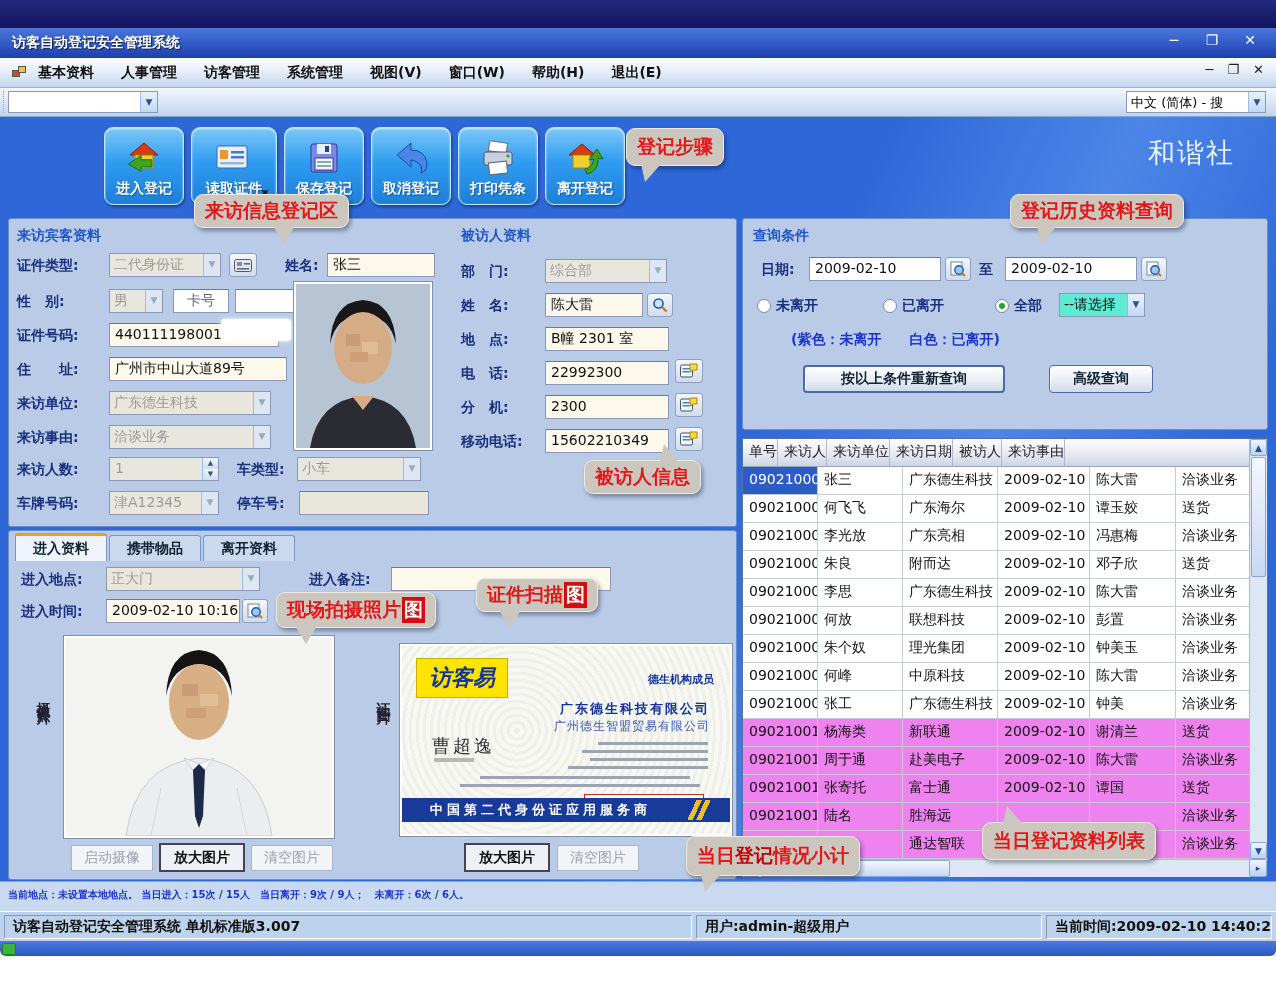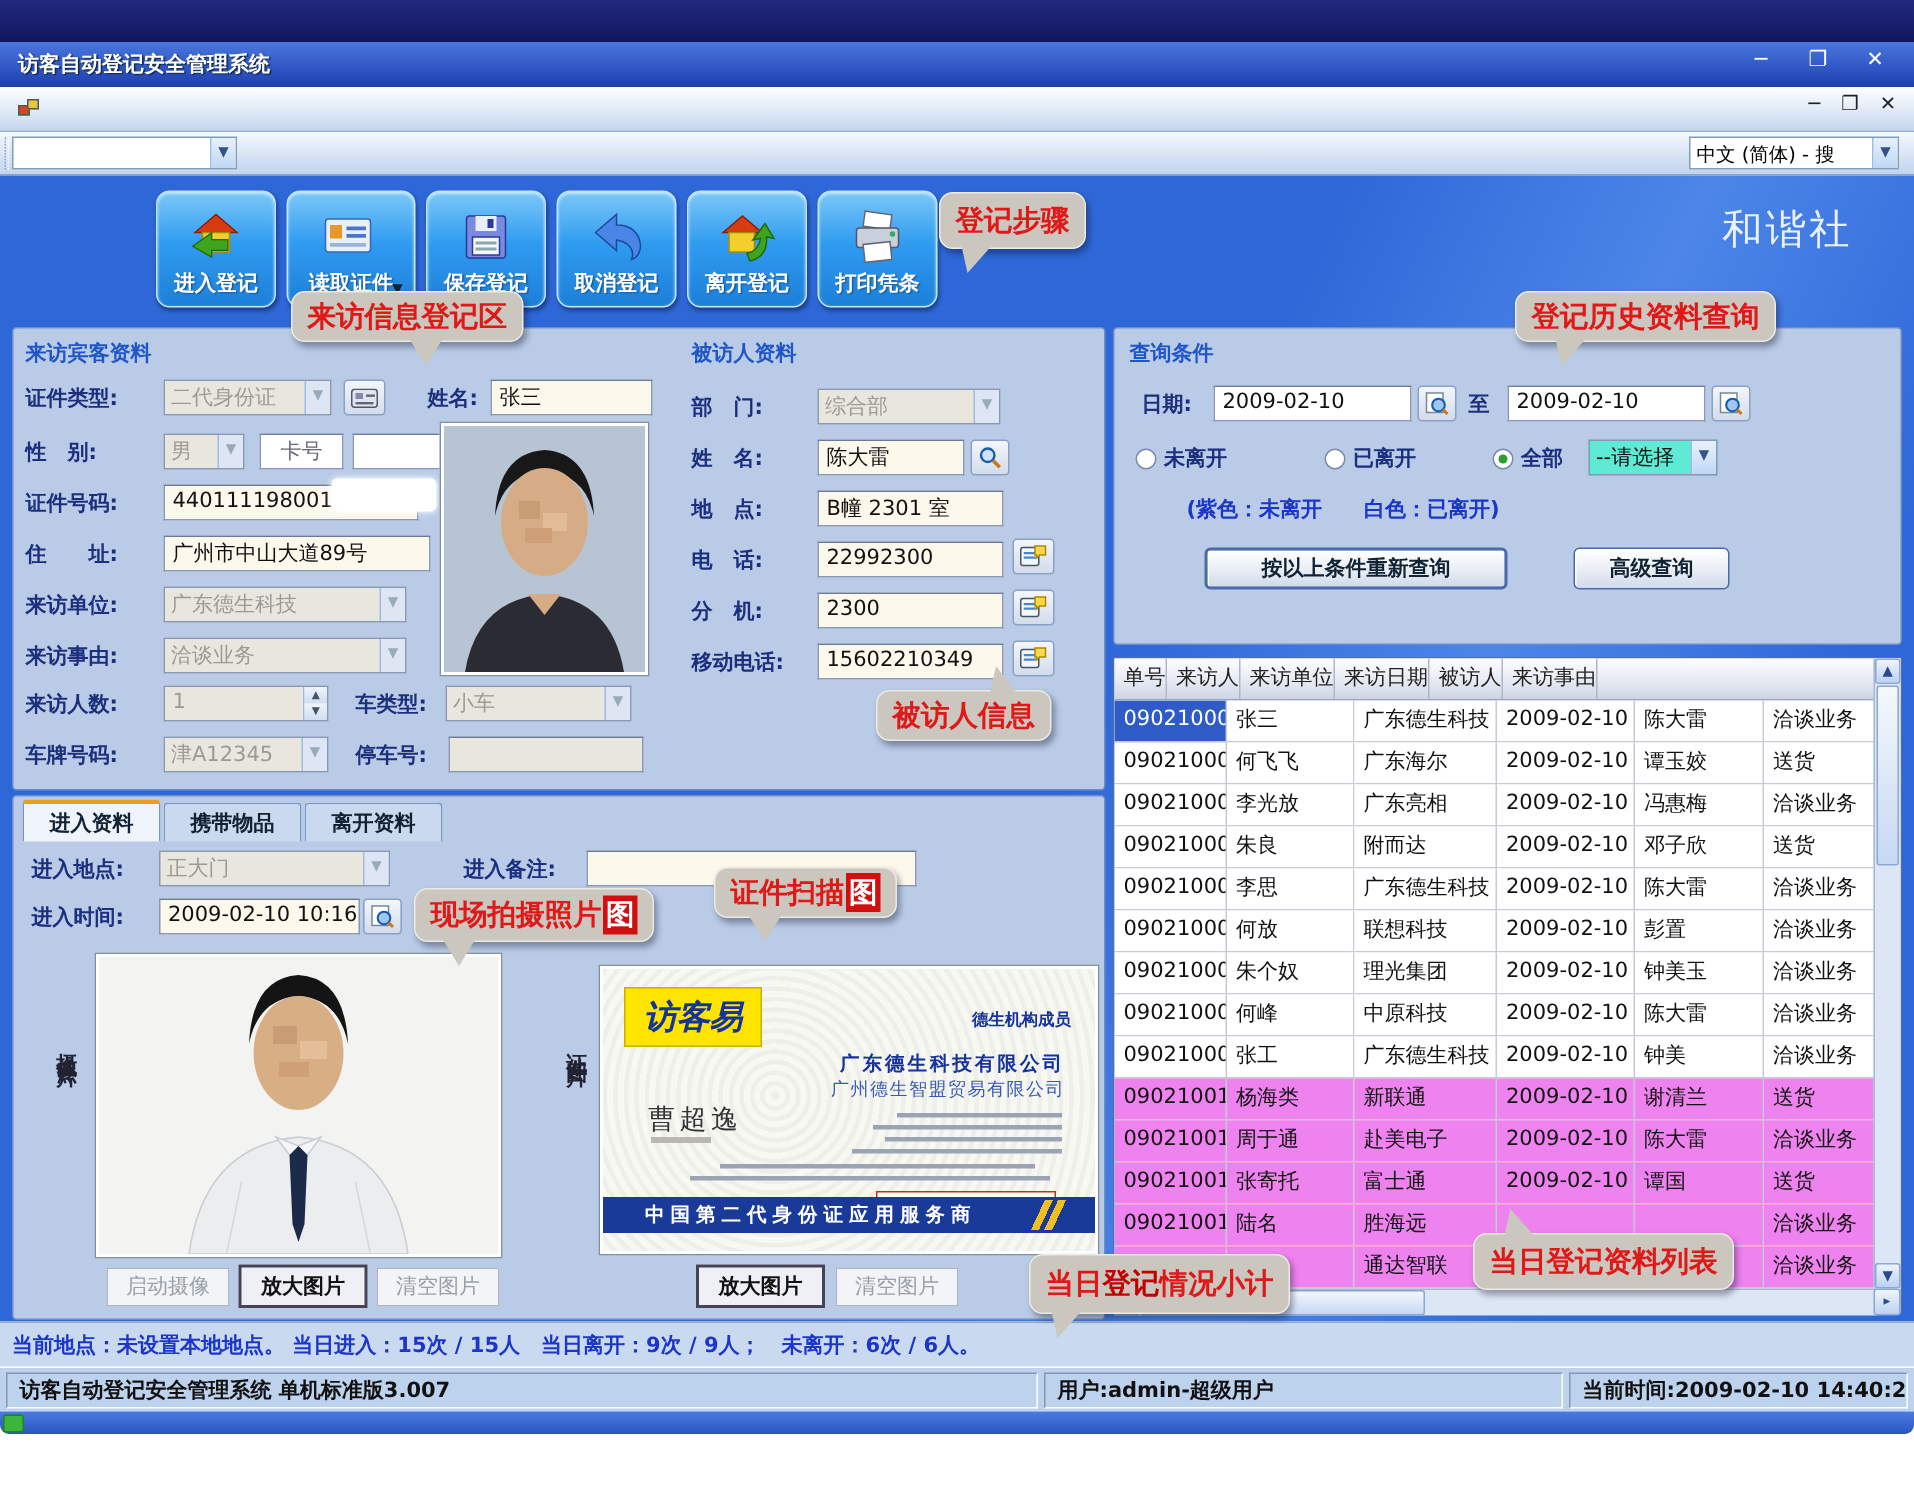--- a/index.html
+++ b/index.html
@@ -107,21 +107,21 @@
   .idcard .ptitle { position:absolute; left:32px; top:112px; width:40px; height:4px; background:#b8b8b0; }
   .idcard .tline { position:absolute; right:22px; height:3px; background:#9aa4b4; }
   .idcard .redbox { position:absolute; right:26px; top:148px; width:120px; height:20px; background:#fff; border:1px solid #c03020; }
   .idcard .redbox i { position:absolute; left:4px; top:3px; width:70px; height:5px; background:#d03020; }
   .idcard .redbox b { position:absolute; left:4px; bottom:3px; width:90px; height:4px; background:#3050b0; }
   .idcard .banner { position:absolute; left:0; bottom:12px; width:100%; height:24px; background:#1a3a9a; color:#fff; font-size:13px; font-weight:bold; letter-spacing:4px; display:flex; align-items:center; padding-left:28px; }
   .idcard .slash { position:absolute; right:18px; bottom:14px; width:26px; height:20px; background:linear-gradient(115deg,transparent 30%,#f0c020 30% 45%,transparent 45% 55%,#f0c020 55% 70%,transparent 70%); }
 
   
   .subline { left:0; top:881px; width:1276px; height:30px; background:#c8d9f0; border-top:1px solid #8fa8d0; }
-  .subline span { position:absolute; left:8px; top:6px; font-size:14px; font-weight:bold; color:#1b36c8; }
+  .subline span { position:absolute; left:8px; top:6px; font-size:10px; font-weight:bold; color:#1b36c8; }
   .statusbar { left:0; top:911px; width:1276px; height:30px; background:#bdd2ec; border-top:1px solid #fff; }
   .scell { position:absolute; top:3px; height:24px; border:1px solid; border-color:#8898b0 #fff #fff #8898b0; font-size:14px; font-weight:bold; color:#111; padding:2px 8px; white-space:nowrap; overflow:hidden; }
   .bottom-edge { left:0; top:941px; width:1276px; height:15px; background:linear-gradient(#4a7ae0,#2a55c0); border-radius:0 0 6px 6px; }
   .startgreen { left:2px; top:943px; width:14px; height:12px; background:#3db53d; border:1px solid #1d851d; border-radius:2px; }
 </style>
 </head>
 <body>
 
 <div id="win">
 
@@ -132,20 +132,31 @@
       <span>─</span>
       <span>❐</span>
       <span>✕</span>
     </span>
   </div>
   <div class="abs menubar"></div>
   <span class="appicon">
       <i class="a1"></i>
       <i class="a2"></i>
     </span>
+  <div class="menu-items">
+
+  <span class="menu-item">基本资料</span>
+      <span class="menu-item">人事管理</span>
+      <span class="menu-item">访客管理</span>
+      <span class="menu-item">系统管理</span>
+      <span class="menu-item">视图(V)</span>
+      <span class="menu-item">窗口(W)</span>
+      <span class="menu-item">帮助(H)</span>
+      <span class="menu-item">退出(E)</span>
+    </div>
   <span class="mdibtns">
     <span>─</span>
     <span>❐</span>
     <span>✕</span>
   </span>
   <div class="abs toolrow"></div>
   <div class="abs grip" style="top:91px;height:22px;"></div>
   <div class="abs combo-sm" style="left:8px;top:91px;width:150px;">
     <span class="val"></span>
     <span class="arrbtn">▼</span>
@@ -198,38 +209,38 @@
     <div class="bigbtn">
       <span class="ic">
         <svg width="40" height="34" viewBox="0 0 40 34">
             <path d="M6 14 L20 2 L20 9 Q34 9 36 22 Q36 30 30 32 Q33 24 24 20 L20 19 L20 26 Z" fill="#4a86e8" stroke="#1a4a9a"></path>
           </svg>
       </span>
       <span class="lb">取消登记</span>
     </div>
     <div class="bigbtn">
       <span class="ic">
-        <svg width="40" height="38" viewBox="0 0 40 38">
-            <path d="M4 16 L17 5 L30 16 Z" fill="#d83a12" stroke="#8a2000"></path>
-            <rect x="8" y="16" width="17" height="13" fill="#f2cf2c" stroke="#a88c00"></rect>
-            <path d="M22 22 Q30 20 31 12 L26 13 L34 2 L40 12 L35 11 Q36 24 24 27 Z" fill="#3fa41e" stroke="#1d6a08" transform="translate(-2,8)"></path>
-          </svg>
-      </span>
-      <span class="lb">离开登记</span>
-    </div>
-    <div class="bigbtn">
-      <span class="ic">
         <svg width="38" height="36" viewBox="0 0 38 36">
             <rect x="10" y="2" width="18" height="10" fill="#fff" stroke="#667" transform="rotate(8 19 7)"></rect>
             <rect x="5" y="12" width="28" height="13" rx="2" fill="#c8d0dc" stroke="#556"></rect>
             <circle cx="29" cy="16" r="1.8" fill="#3a6"></circle>
             <rect x="10" y="22" width="18" height="12" fill="#fff" stroke="#667" transform="rotate(-6 19 28)"></rect>
           </svg>
       </span>
       <span class="lb">打印凭条</span>
+    </div>
+    <div class="bigbtn">
+      <span class="ic">
+        <svg width="40" height="38" viewBox="0 0 40 38">
+            <path d="M4 16 L17 5 L30 16 Z" fill="#d83a12" stroke="#8a2000"></path>
+            <rect x="8" y="16" width="17" height="13" fill="#f2cf2c" stroke="#a88c00"></rect>
+            <path d="M22 22 Q30 20 31 12 L26 13 L34 2 L40 12 L35 11 Q36 24 24 27 Z" fill="#3fa41e" stroke="#1d6a08" transform="translate(-2,8)"></path>
+          </svg>
+      </span>
+      <span class="lb">离开登记</span>
     </div>
   </div>
 
   <div class="abs panel" style="left:8px;top:218px;width:729px;height:309px;">
     <span class="sec-title" style="left:8px;top:8px;">来访宾客资料</span>
 
     <span class="lbl" style="left:8px;top:38px;">证件类型:</span>
     <div class="combo dis" style="left:100px;top:34px;width:112px;">
       <span class="val">二代身份证</span>
         <span class="arrbtn">▼</span>

